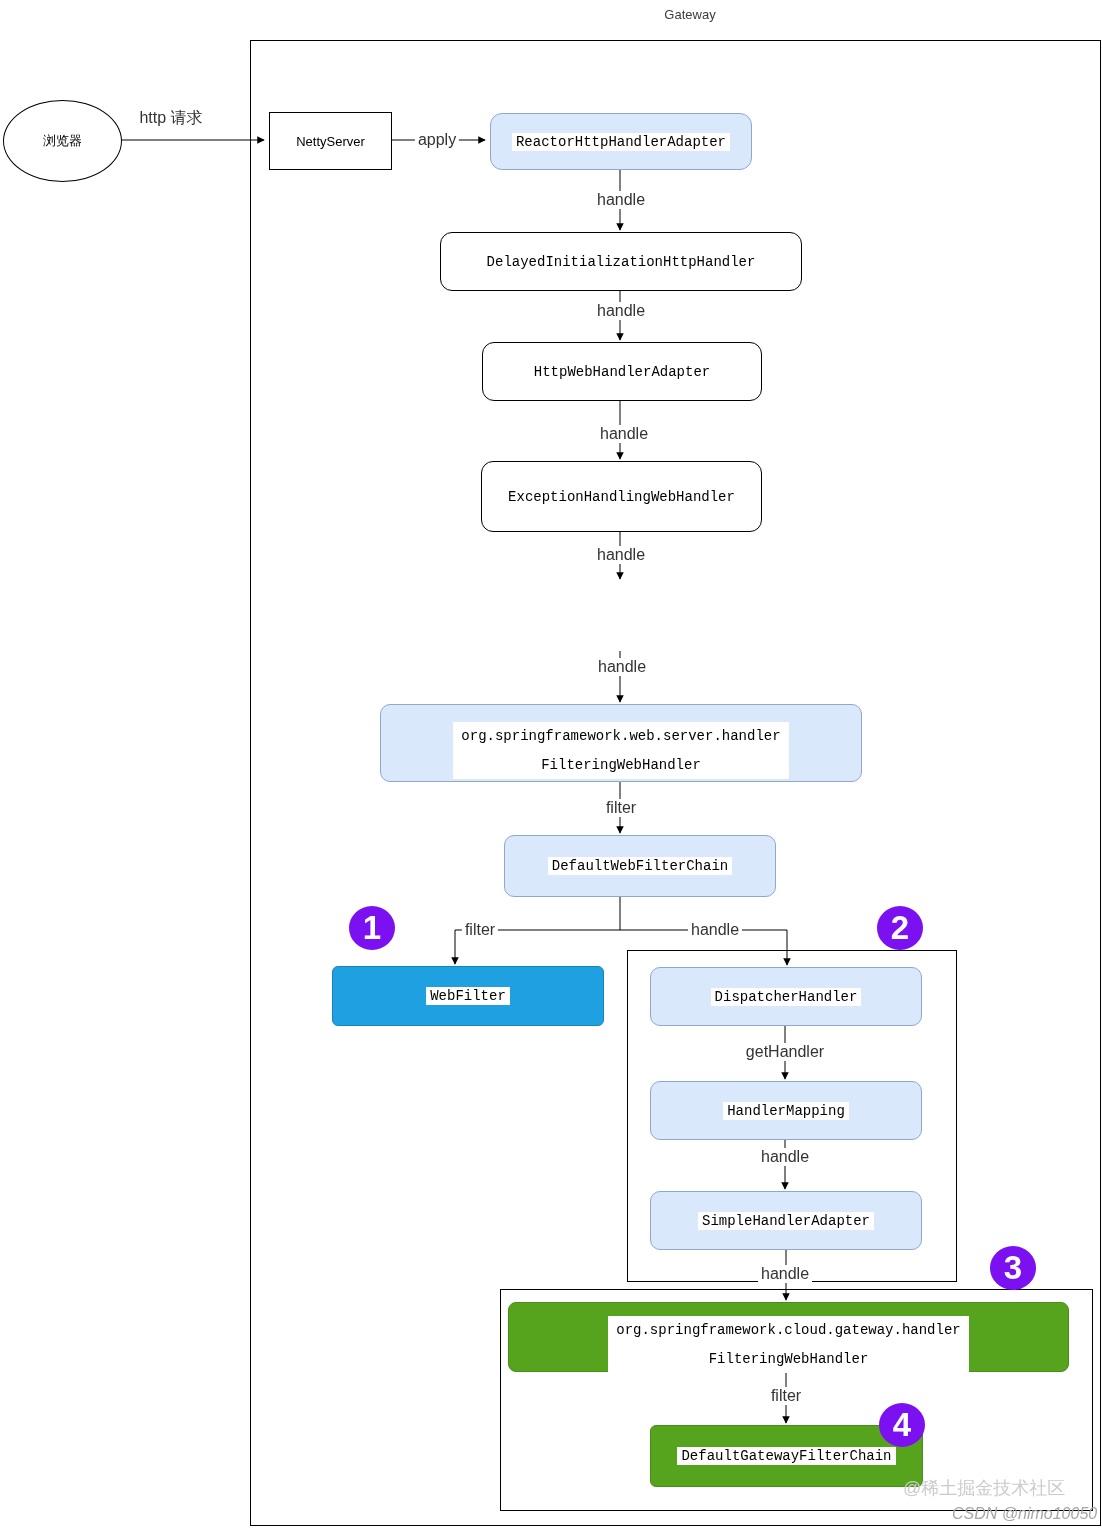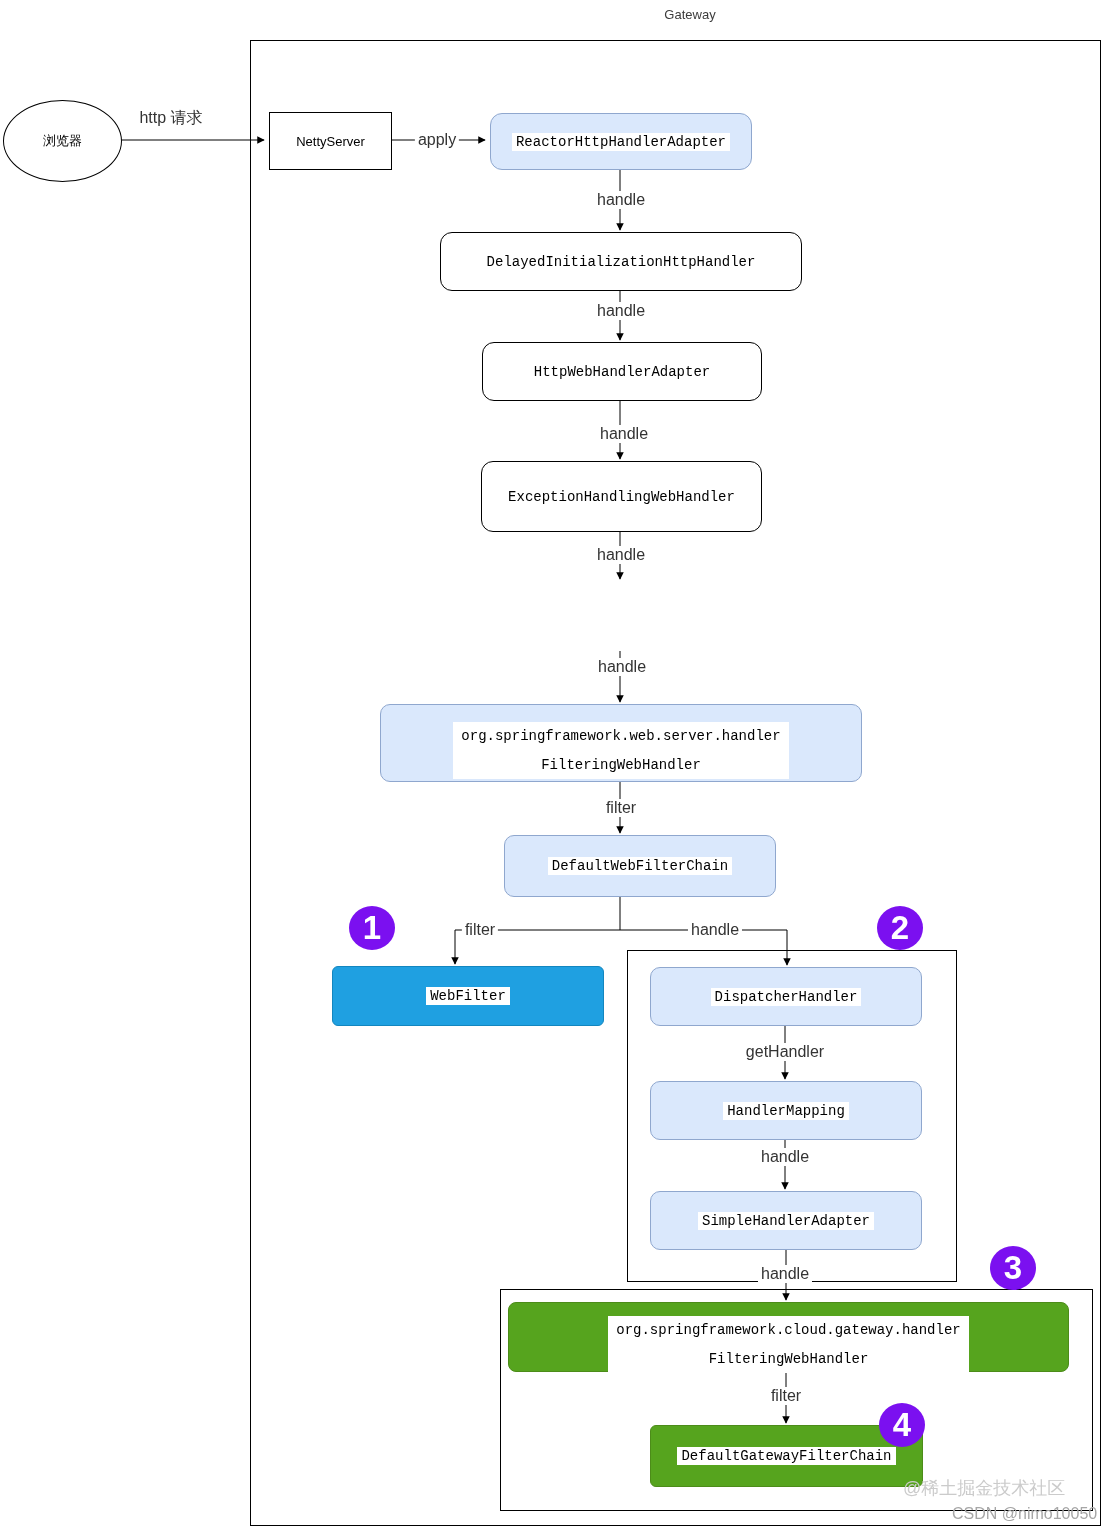--- a/index.html
+++ b/index.html
@@ -38,21 +38,21 @@
     background:var(--badge-fill,#7B10F0); color:#fff;
     display:flex; align-items:center; justify-content:center;
     font-size:33px; font-weight:bold; font-family:"Liberation Sans", sans-serif;
   }
   .diagram-title {
     position:absolute; z-index:3; transform:translate(-50%,-50%);
     font-size:13px; color:#3c3c3c;
   }
   .wm { position:absolute; z-index:5; white-space:nowrap; }
   .wm.juejin { left:903px; top:1476px; font-size:18px; color:#cbcbcb; }
-  .wm.csdn   { left:952px; top:1505px; font-size:16px; color:#a6a6a6; }
+  .wm.csdn   { left:952px; top:1505px; font-size:16px; color:#a6a6a6;font-style:italic; }
 </style>
 </head>
 <body>
 
 <div id="canvas">
 
   <div class="diagram-title" style="left:690px; top:14px;">Gateway</div>
   <div class="frame" style="left:250px; top:40px; width:849px; height:1484px;"></div>
 
   <div class="frame" style="left:627px; top:950px; width:328px; height:330px; z-index:1;"></div>

